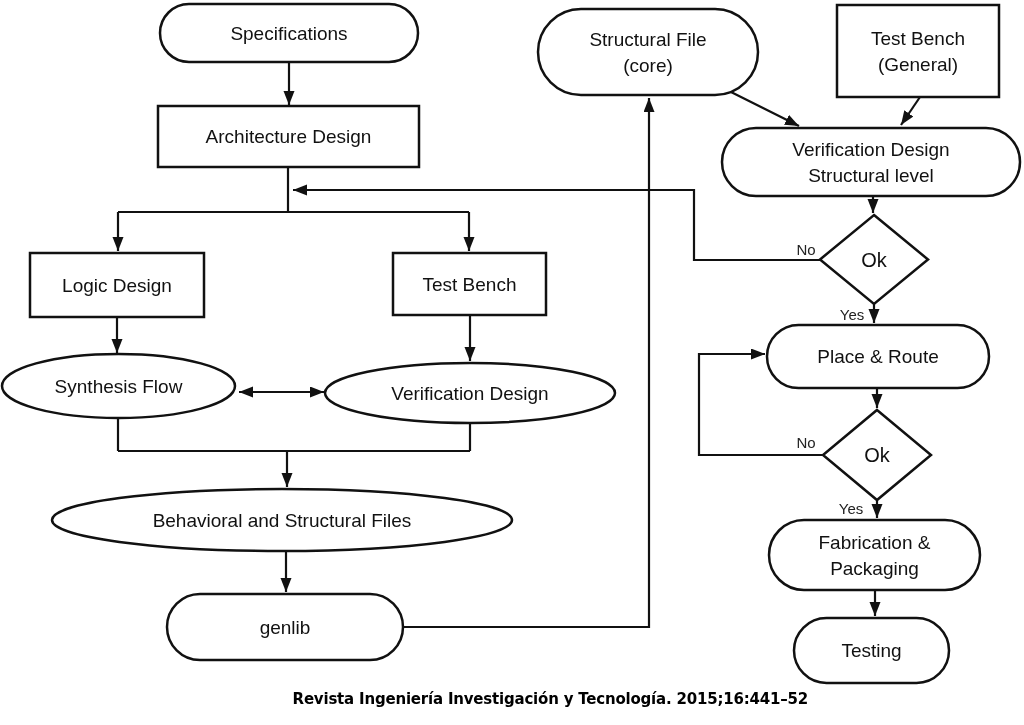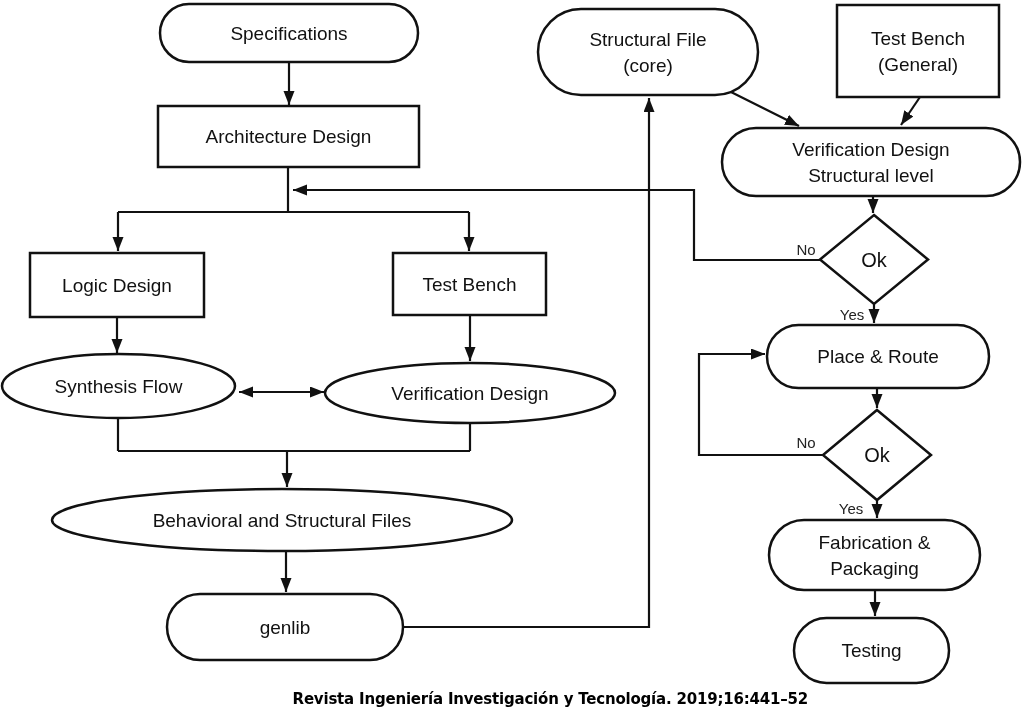--- a/index.html
+++ b/index.html
@@ -119,14 +119,14 @@
           <text x="871.5" y="650.5" text-anchor="middle" dominant-baseline="central" font-size="19" fill="#111111" class="node-text">Testing</text>
         </g>
       </g>
     <g>
         <text x="806" y="249" text-anchor="middle" dominant-baseline="central" font-size="15" fill="#222222" class="decision-label">No</text>
         <text x="852" y="314" text-anchor="middle" dominant-baseline="central" font-size="15" fill="#222222" class="decision-label">Yes</text>
         <text x="806" y="442" text-anchor="middle" dominant-baseline="central" font-size="15" fill="#222222" class="decision-label">No</text>
         <text x="851" y="508" text-anchor="middle" dominant-baseline="central" font-size="15" fill="#222222" class="decision-label">Yes</text>
       </g>
   </svg>
-  <div class="caption">Revista Ingeniería Investigación y Tecnología. 2019;16:441–52</div>
+  <div class="caption">Revista Ingeniería Investigación y Tecnología. 2015;16:441–52</div>
 </div>
 
 </body></html>

